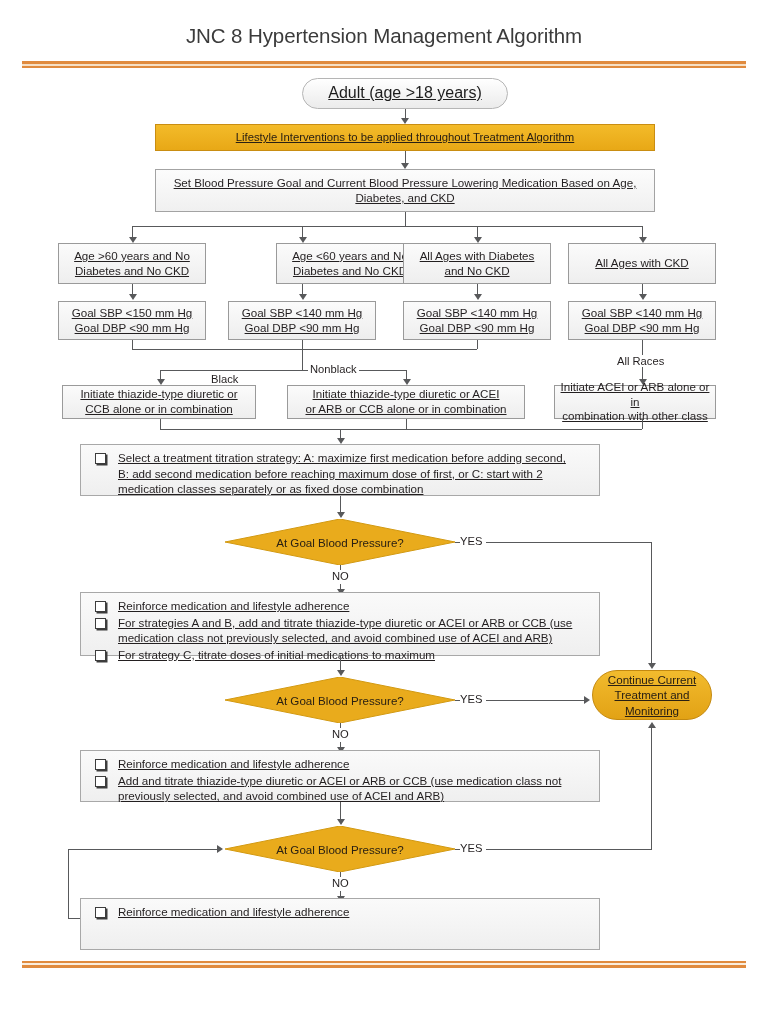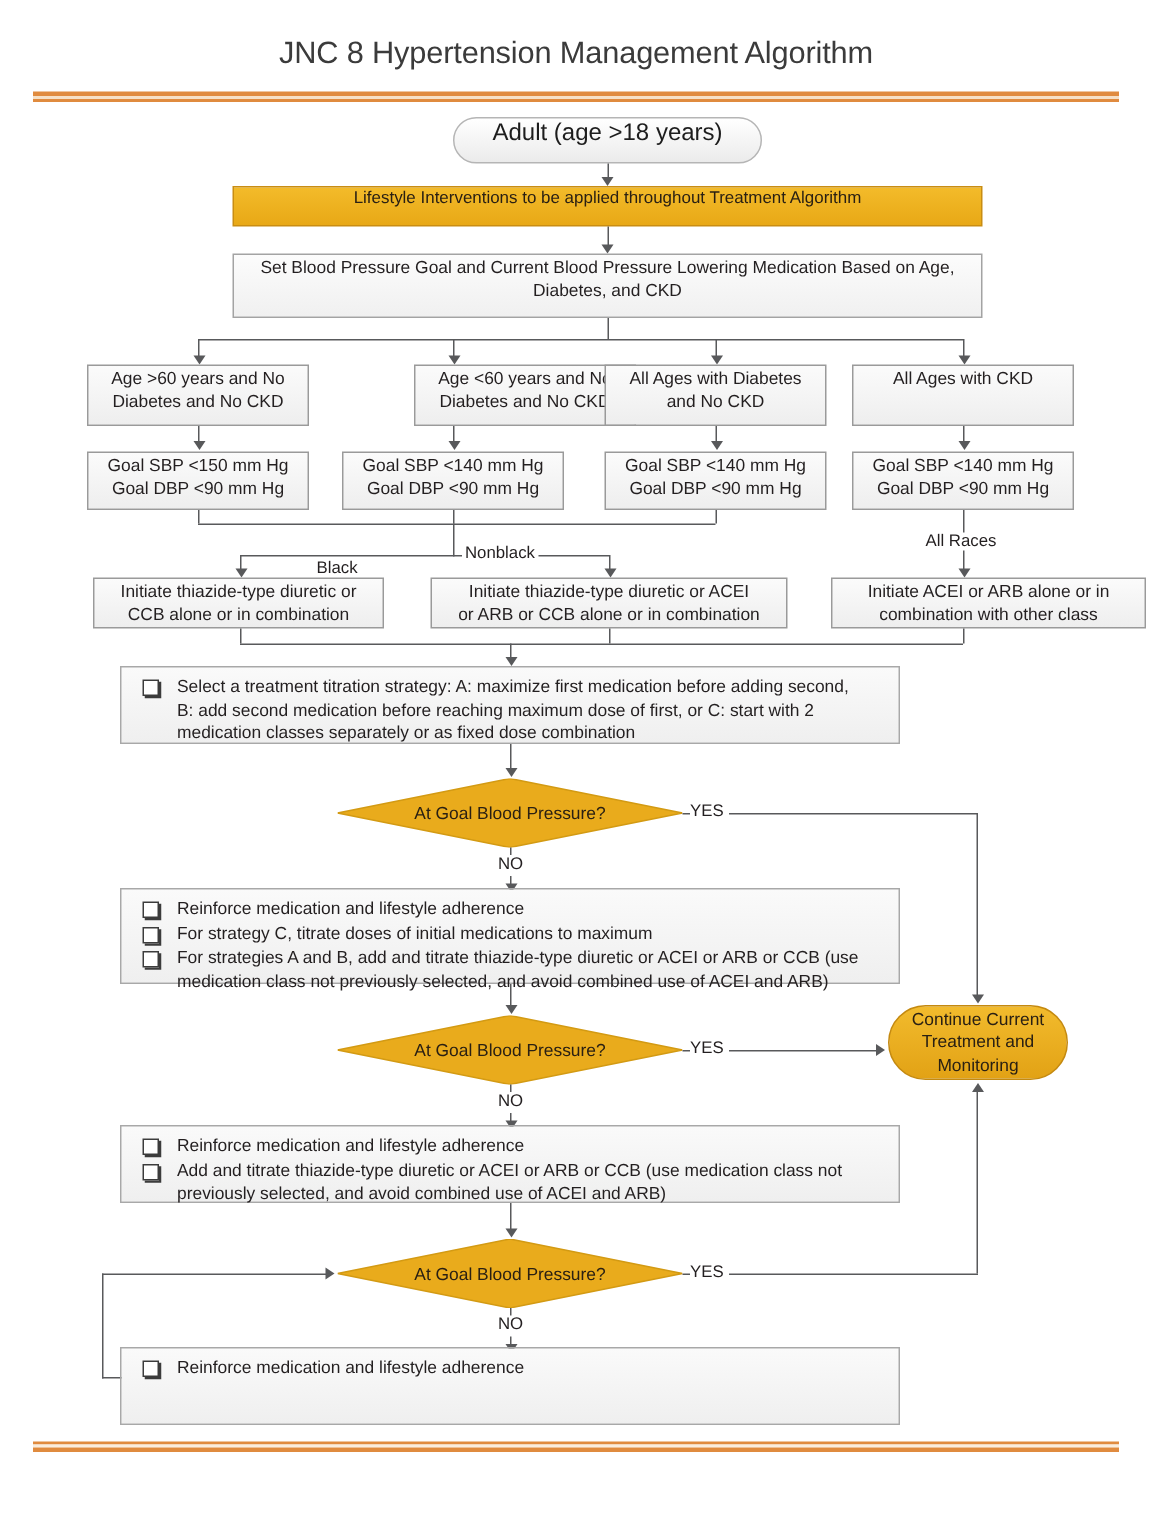--- a/index.html
+++ b/index.html
@@ -48,23 +48,25 @@
   }
   #footer-rule .band-top    { position:absolute; top:0px;  left:0; width:100%; height:1.5px; background:#e08b3f; }
   #footer-rule .band-mid    { position:absolute; top:1.5px;left:0; width:100%; height:2px;   background:#faeddd; }
   #footer-rule .band-bot    { position:absolute; top:3.5px;left:0; width:100%; height:3.5px; background:#e08b3f; }
 
   
   .node {
     position: absolute;
     box-sizing: border-box;
     display: flex;
+    align-items: center;
     justify-content: center;
     text-align: center;
     line-height: 1.28;
+    text-decoration: underline;
   }
   .box {
     background: linear-gradient(to bottom, #fbfbfb 0%, #eeeeee 100%);
     border: 1px solid #9a9a9a;
     font-size: 11.6px;
     color: #231f20;
     padding: 2px 4px;
   }
   .box-wide {
     background: linear-gradient(to bottom, #fcfcfc 0%, #f0f0f0 100%);
@@ -244,21 +246,21 @@
 <div class="ln ln-v" style="left:642px; top:340px; height:41px;"></div>
 <div class="arw arw-down" style="left:638.5px; top:379px;"></div>
 <div class="edge-label" style="left:615px; top:355px;">All Races</div>
 
 <div class="node box" style="left:62px; top:385px; width:194px; height:34px;">
   <span><span>Initiate thiazide-type diuretic or</span><br><span>CCB alone or in combination</span></span>
 </div>
 <div class="node box" style="left:287px; top:385px; width:238px; height:34px;">
   <span><span>Initiate thiazide-type diuretic or ACEI</span><br><span>or ARB or CCB alone or in combination</span></span>
 </div>
-<div class="node box" style="left:554px; top:385px; width:210px; height:34px;">
+<div class="node box" style="left:554px; top:385px; width:162px; height:34px;">
   <span><span>Initiate ACEI or ARB alone or in</span><br><span>combination with other class</span></span>
 </div>
 
 <div class="ln ln-v" style="left:160px; top:419px; height:10px;"></div>
 <div class="ln ln-v" style="left:406px; top:419px; height:10px;"></div>
 <div class="ln ln-v" style="left:642px; top:419px; height:10px;"></div>
 <div class="ln ln-h" style="left:160px; top:428.5px; width:482px;"></div>
 <div class="ln ln-v" style="left:340px; top:428.5px; height:12px;"></div>
 <div class="arw arw-down" style="left:336.5px; top:438px;"></div>
 
@@ -288,25 +290,25 @@
 <div class="ln ln-v" style="left:340px; top:584px; height:7px;"></div>
 <div class="arw arw-down" style="left:336.5px; top:589px;"></div>
 
 <div class="node checklist" style="left:80px; top:592px; width:520px; height:64px;">
   <div class="item">
     <span class="cb"></span>
     <span class="txt">Reinforce medication and lifestyle adherence</span>
   </div>
   <div class="item">
     <span class="cb"></span>
+    <span class="txt">For strategies A and B, add and titrate thiazide-type diuretic or ACEI or ARB or CCB (use medication class not previously selected, and avoid combined use of ACEI and ARB)</span>
+  </div>
+  <div class="item">
+    <span class="cb"></span>
     <span class="txt">For strategy C, titrate doses of initial medications to maximum</span>
-  </div>
-  <div class="item">
-    <span class="cb"></span>
-    <span class="txt">For strategies A and B, add and titrate thiazide-type diuretic or ACEI or ARB or CCB (use medication class not previously selected, and avoid combined use of ACEI and ARB)</span>
   </div>
 </div>
 <div class="ln ln-v" style="left:340px; top:656px; height:16px;"></div>
 <div class="arw arw-down" style="left:336.5px; top:670px;"></div>
 
 <div class="node terminator" style="left:592px; top:670px; width:120px; height:50px;">
   <span>Continue Current</span>
   <span>Treatment and</span>
   <span>Monitoring</span>
 </div>

